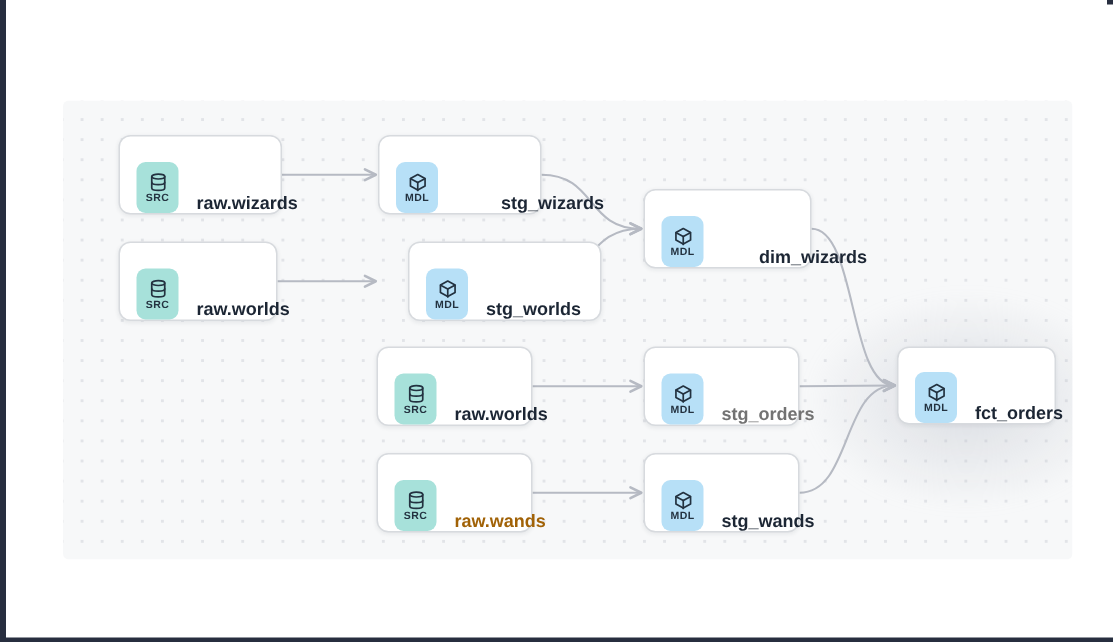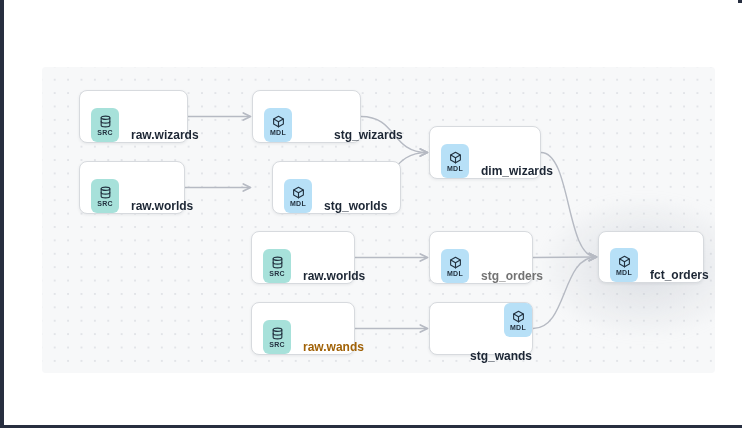--- a/index.html
+++ b/index.html
@@ -108,21 +108,21 @@
         </div>
         <div class="node" style="left: 387px; top: 59px; width: 112px; height: 53px; border-color: rgb(215, 218, 222); background: rgb(255, 255, 255);">
           <span class="badge" style="background: rgb(183, 224, 247);">
             <svg width="13" height="13" viewBox="0 0 24 24" fill="none" stroke="#233240" stroke-width="2.1" stroke-linecap="round" stroke-linejoin="round">
               <path d="M21 16.5v-9L12 2.5 3 7.5v9l9 5 9-5z"></path>
               <path d="M3.3 7.6 12 12.4l8.7-4.8"></path>
               <path d="M12 12.4V22"></path>
             </svg>
             <span class="badge-label" style="color:#233240">MDL</span>
           </span>
-          <span class="node-label" style="color: rgb(28, 38, 52);">dim_wizards</span>
+          <span class="node-label" style="color: rgb(28, 38, 52); margin-left: 25px;">dim_wizards</span>
         </div>
         <div class="node" style="left: 209px; top: 164px; width: 104px; height: 53px; border-color: rgb(215, 218, 222); background: rgb(255, 255, 255);">
           <span class="badge" style="background: rgb(167, 225, 218);">
             <svg width="13" height="13" viewBox="0 0 24 24" fill="none" stroke="#233240" stroke-width="2.1" stroke-linecap="round" stroke-linejoin="round">
               <ellipse cx="12" cy="5" rx="8" ry="3"></ellipse>
               <path d="M4 5v14c0 1.7 3.6 3 8 3s8-1.3 8-3V5"></path>
               <path d="M4 12c0 1.7 3.6 3 8 3s8-1.3 8-3"></path>
             </svg>
             <span class="badge-label" style="color:#233240">SRC</span>
           </span>
@@ -143,21 +143,21 @@
           <span class="badge" style="background: rgb(167, 225, 218);">
             <svg width="13" height="13" viewBox="0 0 24 24" fill="none" stroke="#233240" stroke-width="2.1" stroke-linecap="round" stroke-linejoin="round">
               <ellipse cx="12" cy="5" rx="8" ry="3"></ellipse>
               <path d="M4 5v14c0 1.7 3.6 3 8 3s8-1.3 8-3V5"></path>
               <path d="M4 12c0 1.7 3.6 3 8 3s8-1.3 8-3"></path>
             </svg>
             <span class="badge-label" style="color:#233240">SRC</span>
           </span>
           <span class="node-label" style="color: #a16207;">raw.wands</span>
         </div>
-        <div class="node" style="left: 387px; top: 235px; width: 104px; height: 53px; border-color: rgb(215, 218, 222); background: rgb(255, 255, 255); flex-direction: column;">
+        <div class="node" style="left: 387px; top: 235px; width: 104px; height: 53px; border-color: rgb(215, 218, 222); background: rgb(255, 255, 255);">
           <span class="badge" style="background: rgb(183, 224, 247);">
             <svg width="13" height="13" viewBox="0 0 24 24" fill="none" stroke="#233240" stroke-width="2.1" stroke-linecap="round" stroke-linejoin="round">
               <path d="M21 16.5v-9L12 2.5 3 7.5v9l9 5 9-5z"></path>
               <path d="M3.3 7.6 12 12.4l8.7-4.8"></path>
               <path d="M12 12.4V22"></path>
             </svg>
             <span class="badge-label" style="color:#233240">MDL</span>
           </span>
           <span class="node-label" style="color: rgb(28, 38, 52);">stg_wands</span>
         </div>

